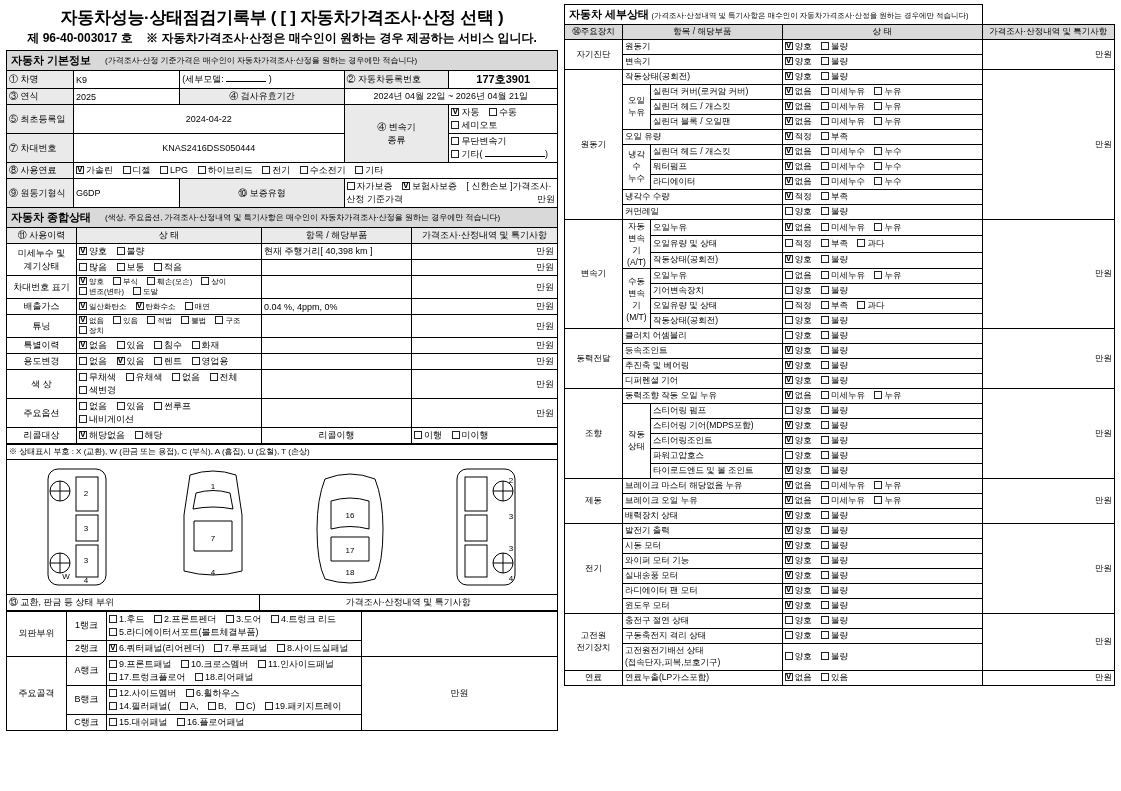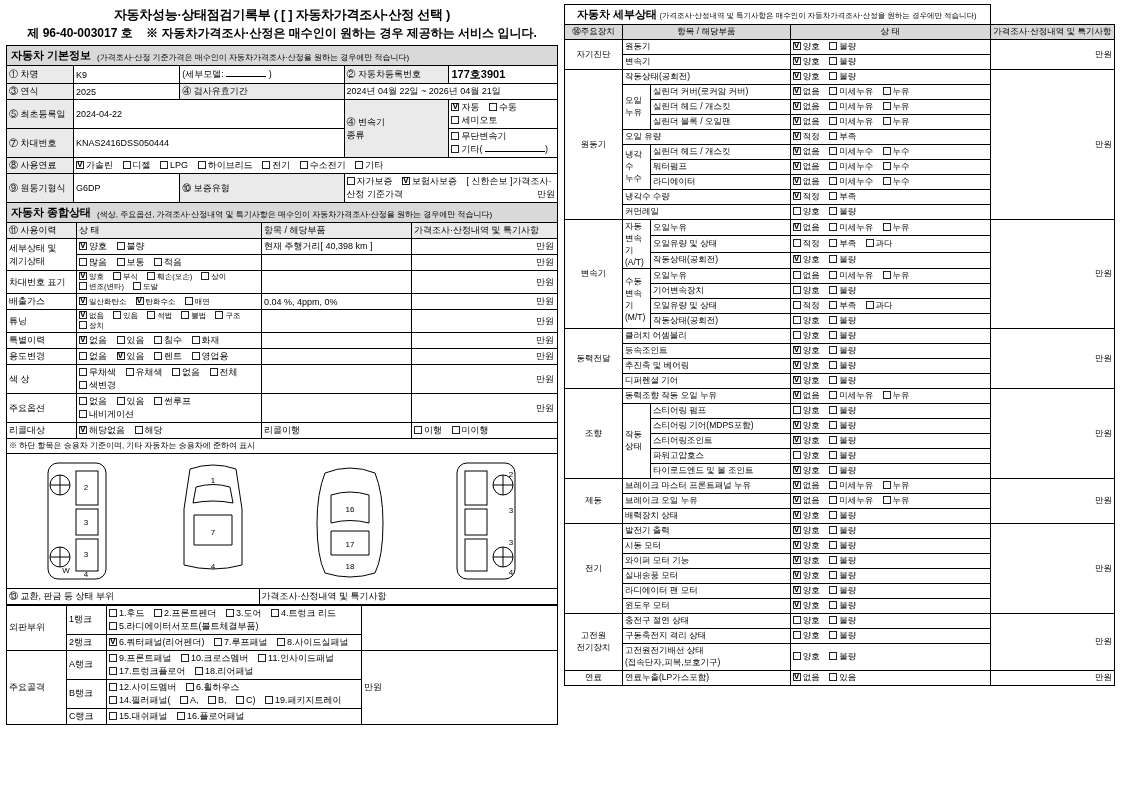--- a/index.html
+++ b/index.html
@@ -9,31 +9,31 @@
     font-family:"Liberation Sans", sans-serif;
     font-size:9px; color:#000; background:#fff;
   }
   .page { width:1121px; height:791px; display:flex; padding:4px 6px 0 6px; }
   .left { width:553px; }
   .right { width:552px; margin-left:6px; }
 
   table { border-collapse:collapse; width:100%; }
   td, th { border:1px solid #000; padding:1px 2px; vertical-align:middle; font-size:9px; }
 
-  .title { text-align:center; font-weight:bold; font-size:13px; letter-spacing:-0.3px; padding:2px 0 1px 0;}
+  .title { text-align:center; font-weight:bold; font-size:17px; letter-spacing:-0.3px; padding:2px 0 1px 0;}
   .subtitle { text-align:center; font-weight:bold; font-size:12px; padding:0 0 3px 0; }
   .subtitle .no { font-weight:bold; }
   .sec {
     background:#d9d9d9; font-weight:bold; font-size:11px; padding:2px 4px;
     border:1px solid #000; border-bottom:none;
   }
   .sec .hint { font-weight:normal; font-size:8px; }
-  .secline { display:flex; align-items:flex-end; gap:6px; }
-
-  .ctr { }
+  .secline { display:flex; align-items:center; gap:14px; }
+
+  .ctr { text-align:center; }
   .lft { text-align:left; }
   .bold { font-weight:bold; }
   .grey { background:#eaeaea; }
   .tiny { font-size:7.5px; }
 
   .chk { display:inline-block; width:8px; height:8px; border:1px solid #222; margin-right:2px;
          vertical-align:-1px; background:#fff; position:relative; }
   .chk.on::after {
     content:"V"; position:absolute; left:0px; top:-3px; font-size:8.5px; font-weight:bold; line-height:10px;
   }
@@ -157,21 +157,21 @@
       <tbody>
           <tr>
         <td class="grey ctr" style="width:70px">⑪ 사용이력</td>
         <td class="grey ctr" style="width:185px">상            태</td>
         <td class="grey ctr" style="width:150px">항목 / 해당부품</td>
         <td class="grey ctr">가격조사·산정내역 및 특기사항</td>
       </tr>
 
       <tr>
         <td class="ctr" rowspan="2">
-          <div>세부상태 및</div>
+          <div>미세누수 및</div>
           <div>계기상태</div>
         </td>
         <td class="lft">
           <span class="opt"><span class="chk on"></span><span>양호</span></span>
           <span class="opt"><span class="chk"></span><span>불량</span></span>
         </td>
         <td class="lft">현재 주행거리[      40,398 km     ]</td>
         <td class="money">만원</td>
       </tr>
       <tr>
@@ -282,22 +282,22 @@
         <td class="lft">
           <span class="opt"><span class="chk"></span><span>이행</span></span>
           <span class="opt"><span class="chk"></span><span>미이행</span></span>
         </td>
       </tr>
     </tbody>
       </table>
 
     <table>
       <tbody>
-      <tr>
-        <td colspan="4" class="notes" style="border-top:none">※ 하단 항목은 승용차 기준이며, 기타 자동차는 승용차에 준하여 표시</td>
+          <tr>
+        <td colspan="4" class="notes" style="border-bottom:none">※ 상태표시 부호 : X (교환), W (판금 또는 용접), C (부식), A (흠집), U (요철), T (손상)</td>
       </tr>
       <tr>
         <td colspan="4" style="padding:0">
           <div class="diagram">
 
             <svg width="95" height="128" viewBox="0 0 95 128">
               <rect x="18" y="6" width="58" height="116" rx="10" fill="none" stroke="#000" stroke-width="1"></rect>
               <circle cx="30" cy="28" r="10" fill="none" stroke="#000"></circle>
                   <path d="M20 28h20M30 18v20" stroke="#000"></path>
               <circle cx="30" cy="100" r="10" fill="none" stroke="#000"></circle>
@@ -420,21 +420,21 @@
         </td>
       </tr>
     </tbody>
       </table>
   </div>
 
   <div class="right">
     <table class="rt">
       <tbody>
           <tr>
-        <td colspan="4" style="padding:2px 12px">
+        <td colspan="4" style="padding:2px 4px">
           <span class="bold" style="font-size:11px">자동차 세부상태</span>
           <span class="tiny">(가격조사·산정내역 및 특기사항은 매수인이 자동차가격조사·산정을 원하는 경우에만 적습니다)</span>
         </td>
       </tr>
       <tr>
         <td class="hdr" style="width:58px">⑭주요장치</td>
         <td class="hdr" style="width:150px" colspan="2">항목 / 해당부품</td>
         <td class="hdr" style="width:200px">상          태</td>
         <td class="hdr">가격조사·산정내역 및 특기사항</td>
       </tr>
@@ -668,21 +668,21 @@
       <tr>
         <td class="lft">타이로드엔드 및 볼 조인트</td>
         <td class="lft">
           <span class="opt"><span class="chk on"></span><span>양호</span></span>
           <span class="opt"><span class="chk"></span><span>불량</span></span>
         </td>
       </tr>
 
       <tr>
         <td class="cat" rowspan="3">제동</td>
-        <td colspan="2" class="lft">브레이크 마스터 프론트패널 누유</td>
+        <td colspan="2" class="lft">브레이크 마스터 해당없음 누유</td>
         <td class="lft">
           <span class="opt"><span class="chk on"></span><span>없음</span></span>
           <span class="opt"><span class="chk"></span><span>미세누유</span></span>
           <span class="opt"><span class="chk"></span><span>누유</span></span>
         </td>
         <td rowspan="3" class="money" style="vertical-align:middle">만원</td>
       </tr>
       <tr>
         <td colspan="2" class="lft">브레이크 오일 누유</td>
         <td class="lft">

